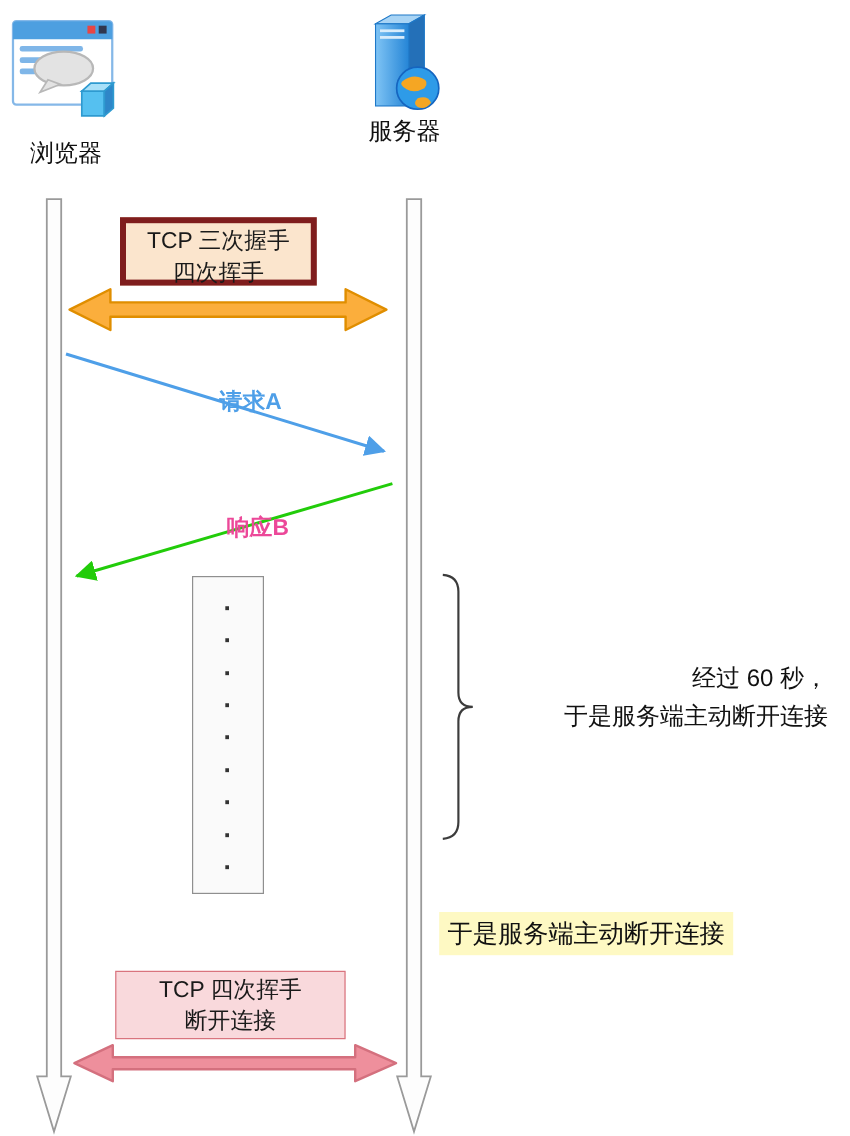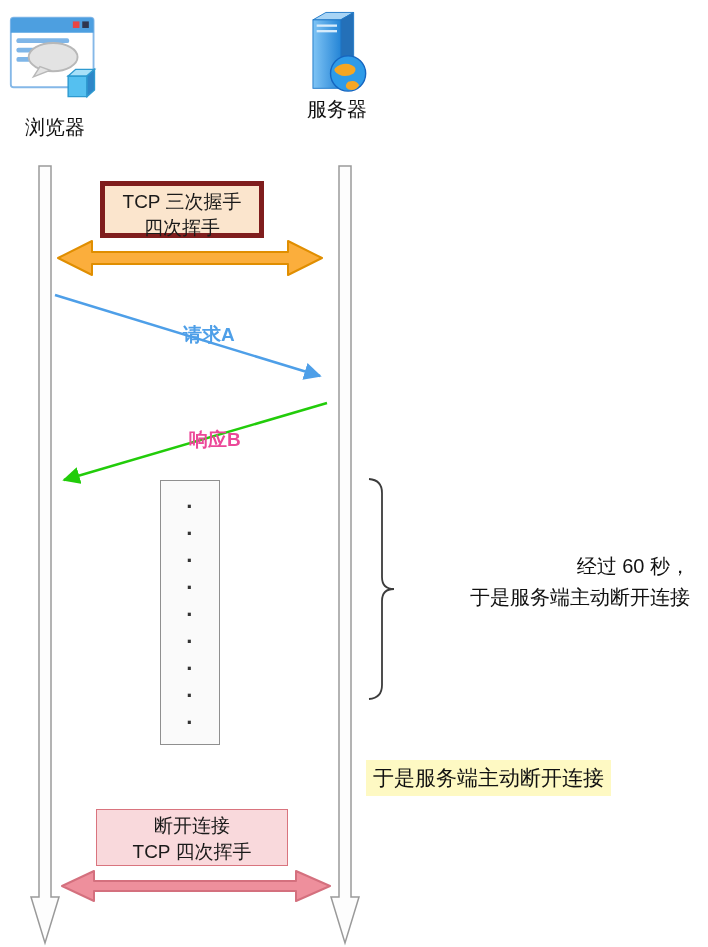--- a/index.html
+++ b/index.html
@@ -164,17 +164,17 @@
   </div>
 
   <div class="timeout-note">
     <div>经过 60 秒，</div>
     <div>于是服务端主动断开连接</div>
   </div>
 
   <div class="highlight-note">于是服务端主动断开连接</div>
 
   <div class="box teardown-box">
+    <div>TCP 四次挥手</div>
     <div>断开连接</div>
-    <div>TCP 四次挥手</div>
   </div>
 
 </div>
 
 </body></html>

